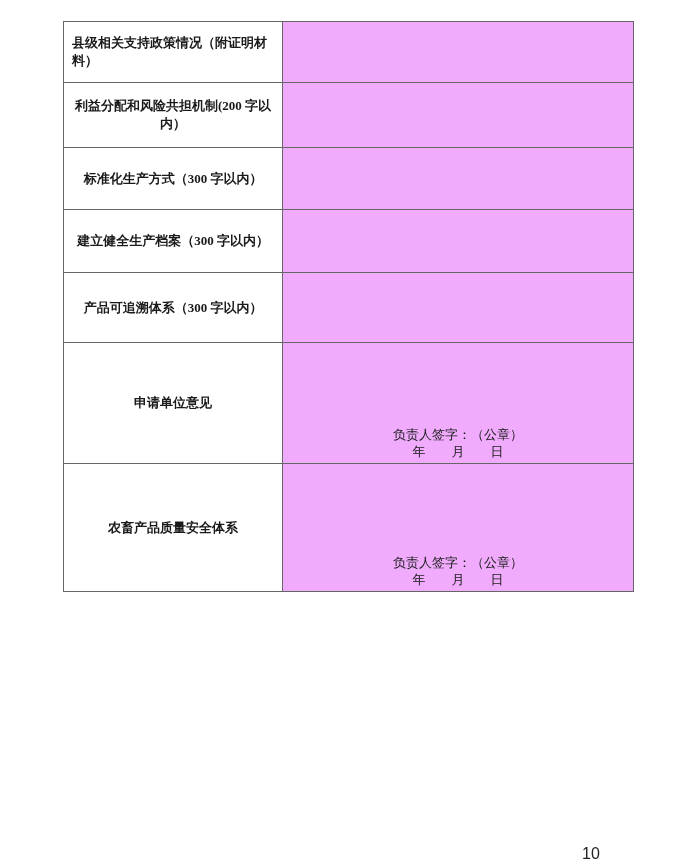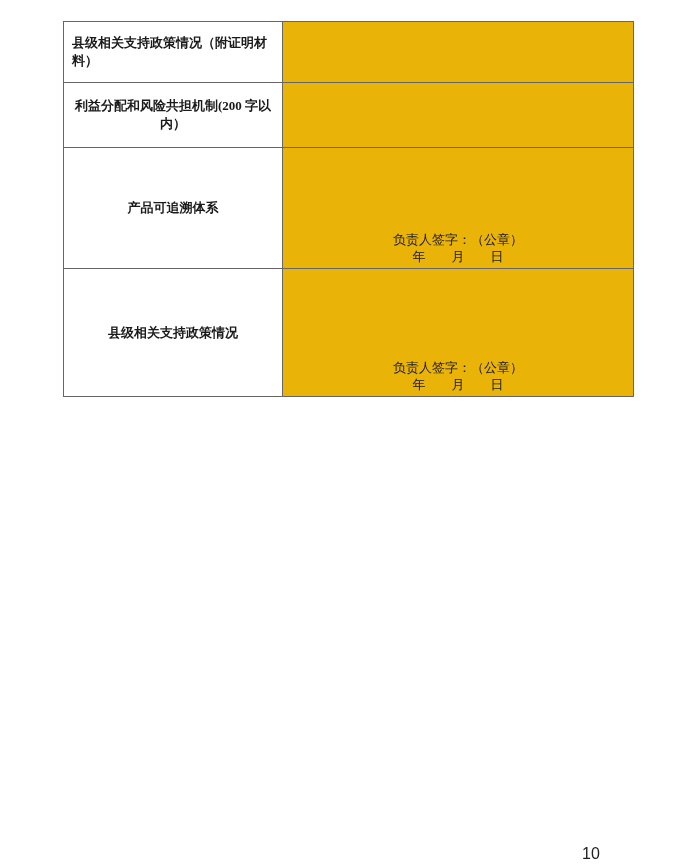--- a/index.html
+++ b/index.html
@@ -36,21 +36,21 @@
     font-size: 13px;
     line-height: 18px;
     font-weight: bold;
     text-align: center;
     white-space: pre-line;
   }
   td.label-cell.left-align {
     text-align: left;
   }
   td.fill-cell {
-    background: #eab308;
+    background: #f0abfc;
   }
   td.sig-cell {
     vertical-align: bottom;
     text-align: center;
     padding-bottom: 3px;
   }
   .sig-text {
     font-size: 13px;
     line-height: 17px;
     font-weight: normal;
@@ -88,29 +88,41 @@
       <tr class="r1">
         <td class="label-cell left-align">县级相关支持政策情况（附证明材
 料）</td>
         <td class="fill-cell"></td>
       </tr>
       <tr class="r2">
         <td class="label-cell">利益分配和风险共担机制(200 字以
 内）</td>
         <td class="fill-cell"></td>
       </tr>
+      <tr class="r3">
+        <td class="label-cell">标准化生产方式（300 字以内）</td>
+        <td class="fill-cell"></td>
+      </tr>
+      <tr class="r4">
+        <td class="label-cell">建立健全生产档案（300 字以内）</td>
+        <td class="fill-cell"></td>
+      </tr>
+      <tr class="r6">
+        <td class="label-cell">产品可追溯体系（300 字以内）</td>
+        <td class="fill-cell"></td>
+      </tr>
       <tr class="r7">
-        <td class="label-cell">产品可追溯体系</td>
+        <td class="label-cell">申请单位意见</td>
         <td class="fill-cell sig-cell">
           <div class="sig-text">负责人签字：（公章）
 年　　月　　日</div>
         </td>
       </tr>
       <tr class="r8">
-        <td class="label-cell">县级相关支持政策情况</td>
+        <td class="label-cell">农畜产品质量安全体系</td>
         <td class="fill-cell sig-cell">
           <div class="sig-text">负责人签字：（公章）
 年　　月　　日</div>
         </td>
       </tr>
     </tbody>
   </table>
 
   <div class="page-number">10</div>
 

